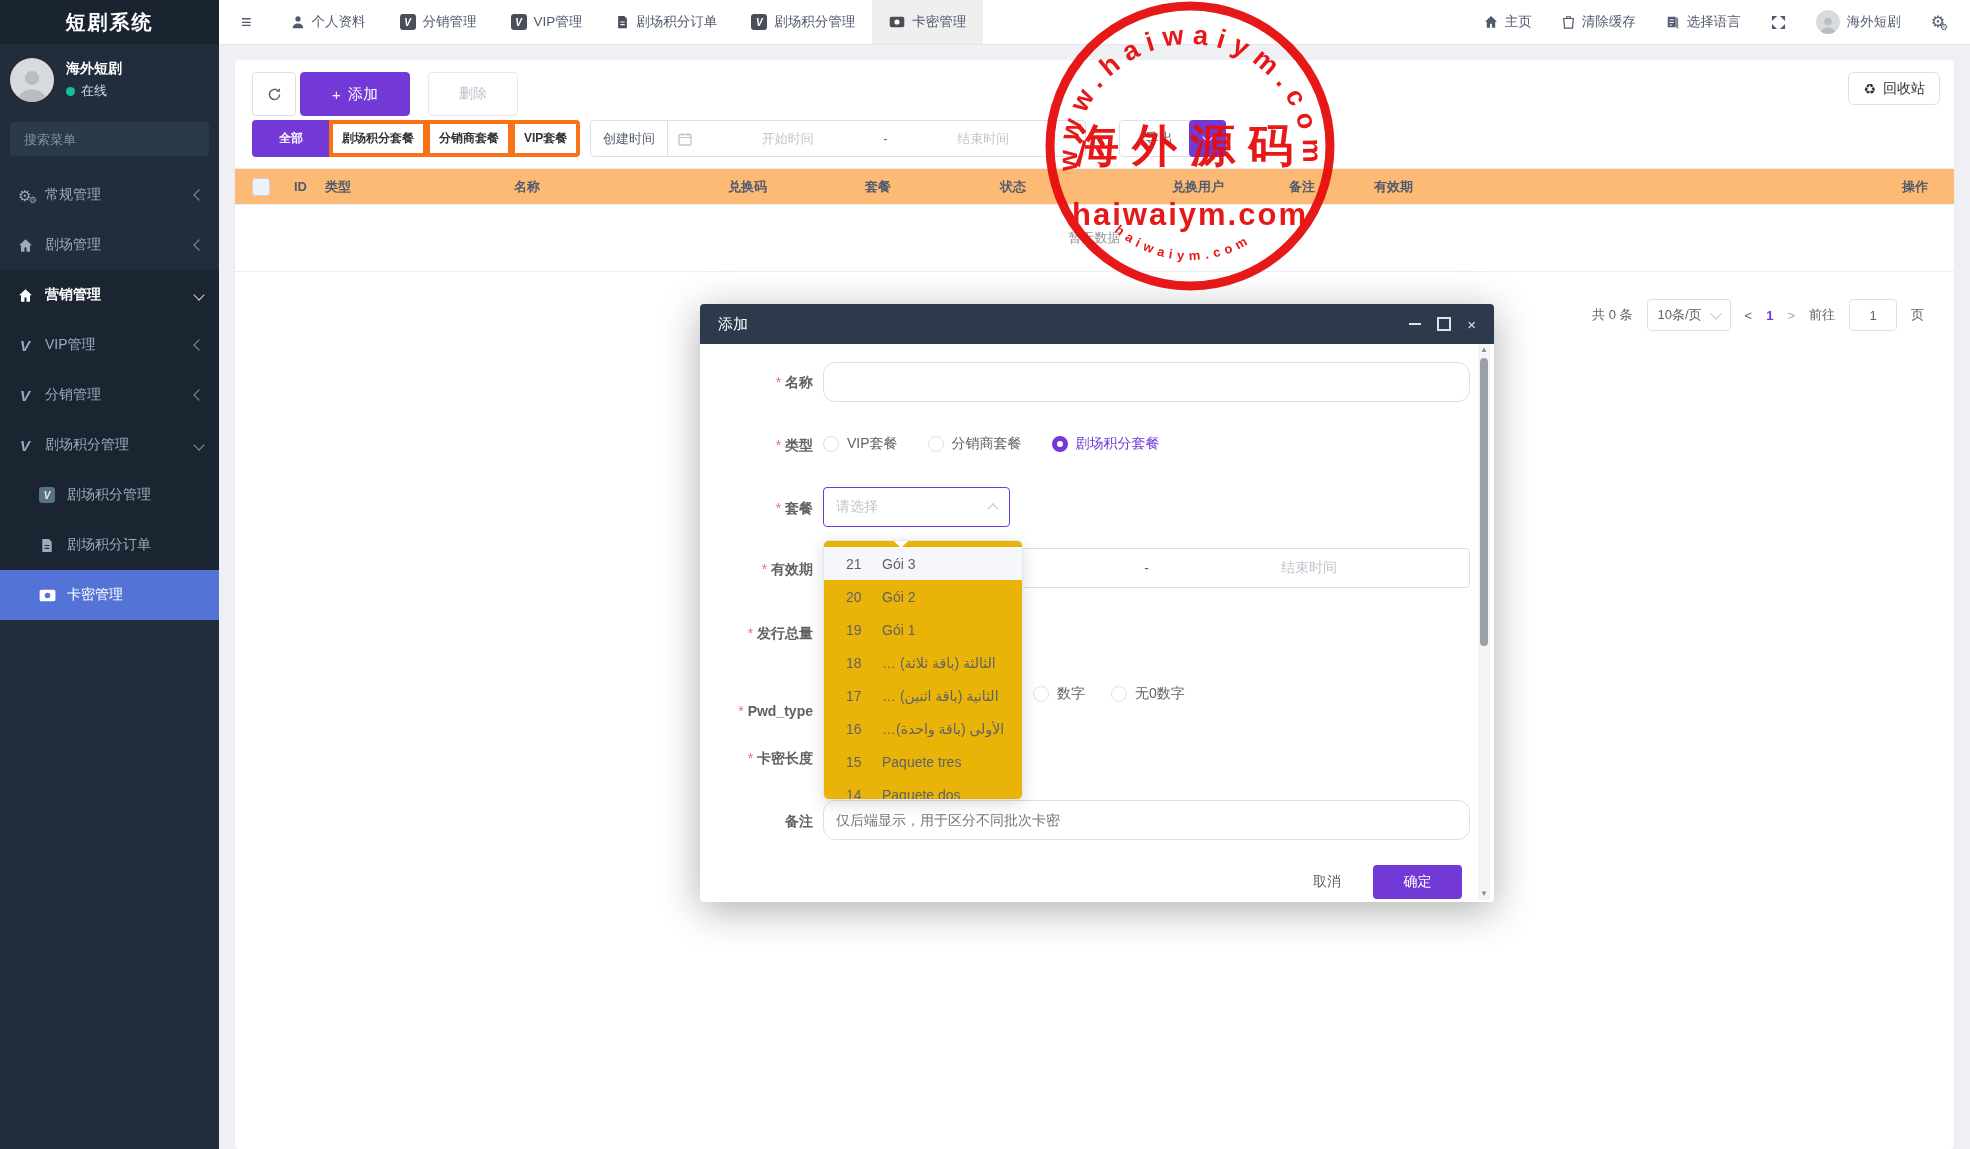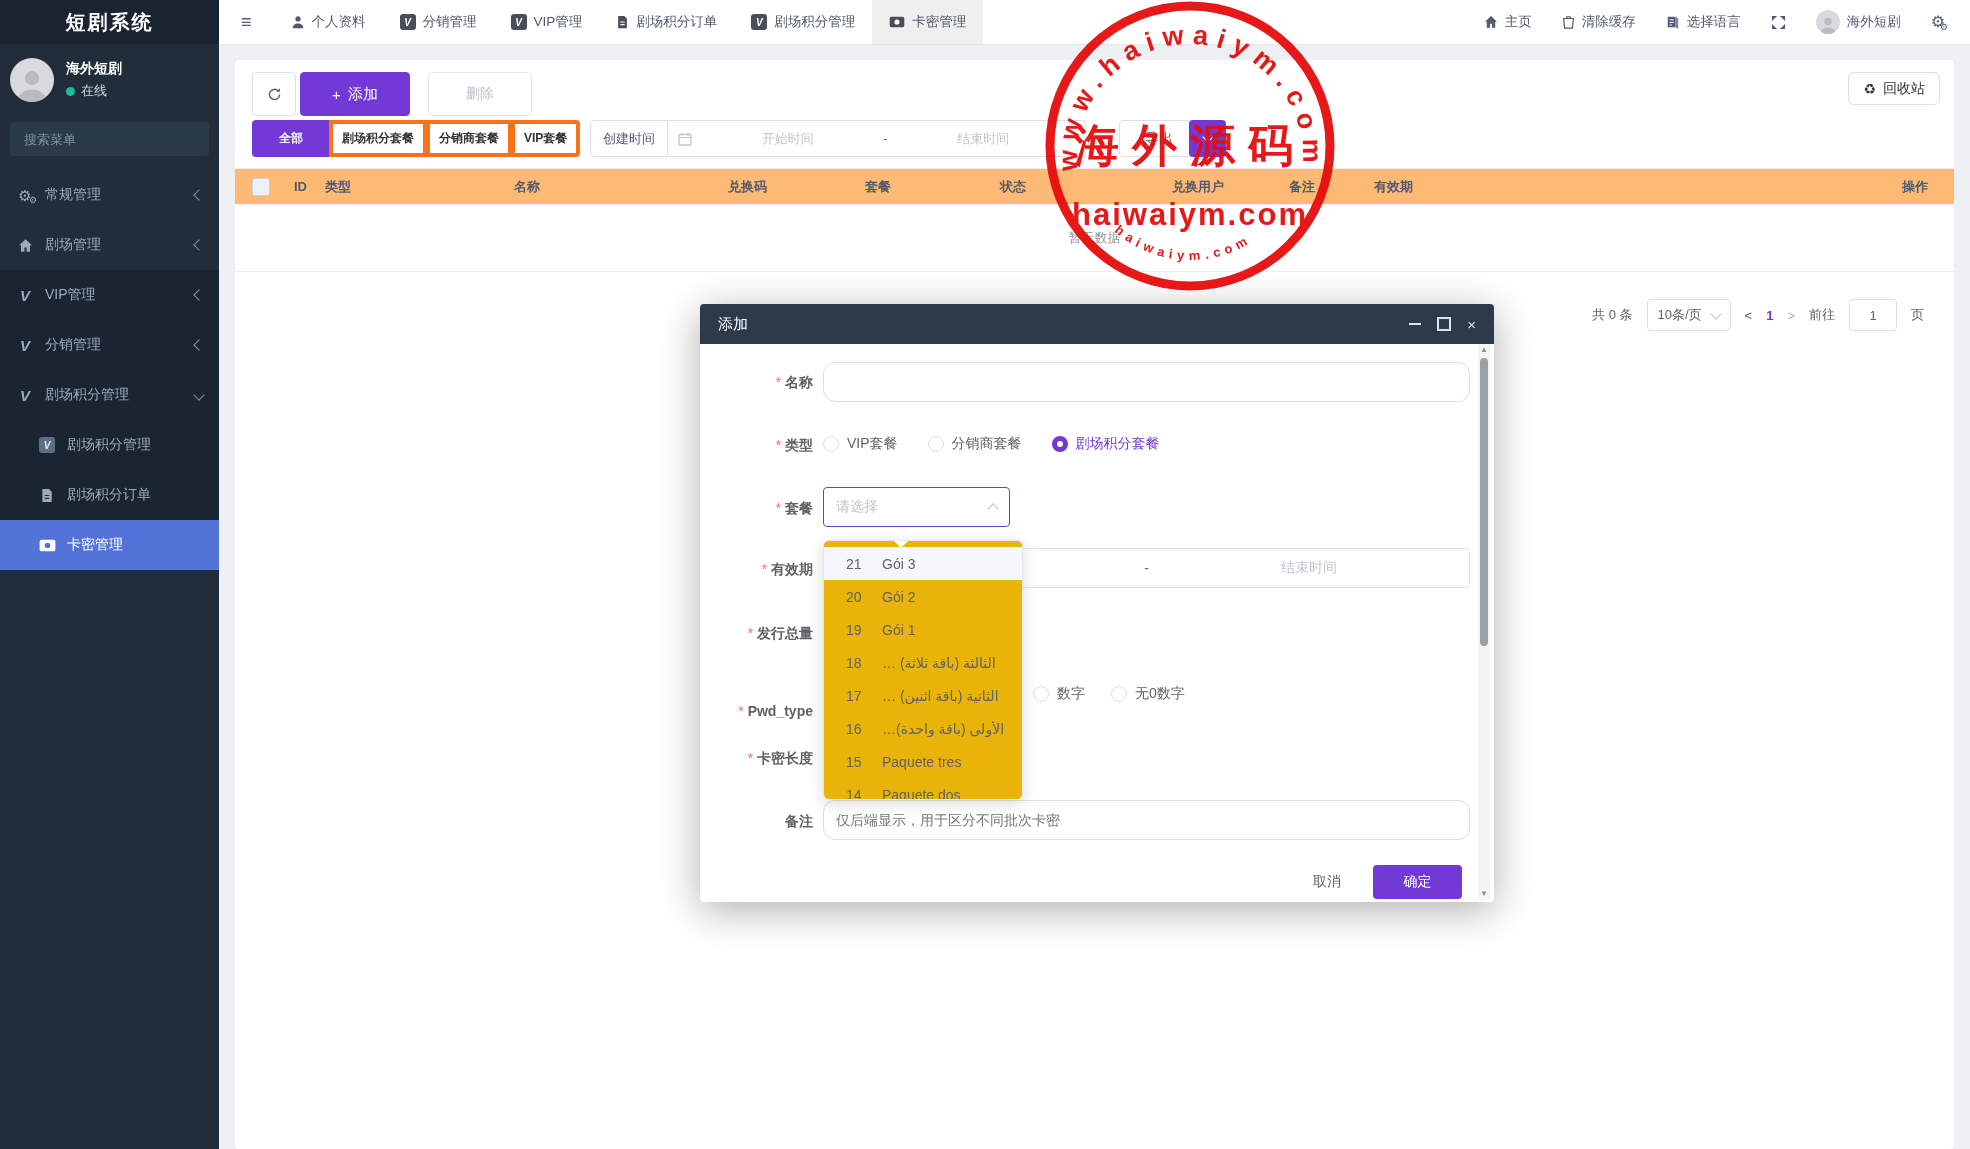--- a/index.html
+++ b/index.html
@@ -44,21 +44,21 @@
   .tr-item{display:flex;align-items:center;gap:7px;padding:0 15px;height:44px;font-size:13.5px;cursor:pointer;white-space:nowrap;}
   .mini-avatar{width:24px;height:24px;border-radius:50%;background:#d8dadd;overflow:hidden;display:flex;align-items:flex-end;justify-content:center;}
 
   
   .card{position:absolute;left:235px;top:60px;width:1719px;height:1089px;background:#fff;border-radius:4px;box-shadow:0 1px 2px rgba(0,0,0,.05);z-index:3;}
   .btn{display:inline-flex;align-items:center;justify-content:center;gap:7px;border:1px solid #dcdfe6;background:#fff;border-radius:4px;font-size:14px;color:#606266;cursor:pointer;box-sizing:border-box;font-family:inherit;}
   .btn.primary{background:#7239d6;border-color:#7239d6;color:#fff;}
   .btn.disabled{color:#bcc1ca;border-color:#e4e7ed;}
   .refresh-btn{position:absolute;left:17px;top:12px;width:44px;height:44px;}
   .add-btn{position:absolute;left:65px;top:12px;width:110px;height:44px;font-size:15px;}
-  .del-btn{position:absolute;left:193px;top:12px;width:104px;height:44px;}
+  .del-btn{position:absolute;left:193px;top:12px;width:90px;height:44px;}
   .recycle-btn{position:absolute;right:14px;top:12px;height:33px;padding:0 14px;border-radius:6px;color:#333;}
 
   .seg-row{position:absolute;left:17px;top:60px;height:37px;display:flex;}
   .seg{border:4px solid #f97316;background:#fff;padding:0 9px;display:flex;align-items:center;font-size:12px;color:#333;font-weight:bold;margin-left:-1px;cursor:pointer;box-sizing:border-box;}
   .seg:first-child{margin-left:0;border-radius:4px 0 0 4px;min-width:78px;justify-content:center;}
   .seg:last-child{border-radius:0 4px 4px 0;}
   .seg.active{background:#7239d6;border-color:#7239d6;color:#fff;}
 
   .date-group{position:absolute;left:355px;top:60px;height:37px;display:flex;}
   .date-label{border:1px solid #dcdfe6;border-radius:4px 0 0 4px;display:flex;align-items:center;padding:0 12px;font-size:13px;color:#515a6e;background:#fff;box-sizing:border-box;}
@@ -168,20 +168,29 @@
       <div class="mi l1">
         <span class="icn">
             <svg width="15" height="15" viewBox="0 0 16 16" fill="currentColor">
               <path d="M8 1.2 1.2 7.6h2v7h3.7V10h2.2v4.6h3.7v-7h2z"></path>
             </svg>
           </span>
         <span class="lbl">剧场管理</span>
         <span class="chev left"></span>
       </div>
       <div class="grp">
+        <div class="mi l1 open-parent">
+          <span class="icn">
+              <svg width="15" height="15" viewBox="0 0 16 16" fill="currentColor">
+                <path d="M8 1.2 1.2 7.6h2v7h3.7V10h2.2v4.6h3.7v-7h2z"></path>
+              </svg>
+            </span>
+          <span class="lbl">营销管理</span>
+          <span class="chev down"></span>
+        </div>
         <div class="mi l1">
           <span class="icn vchar">V</span>
           <span class="lbl">VIP管理</span>
           <span class="chev left"></span>
         </div>
         <div class="mi l1">
           <span class="icn vchar">V</span>
           <span class="lbl">分销管理</span>
           <span class="chev left"></span>
         </div>

